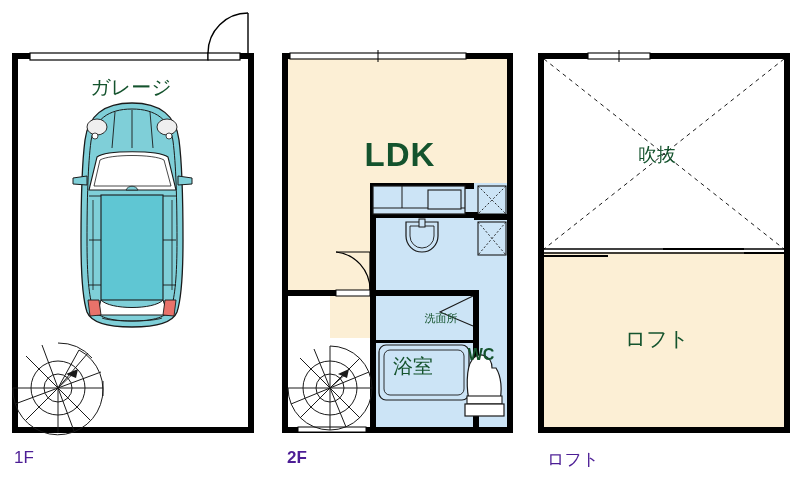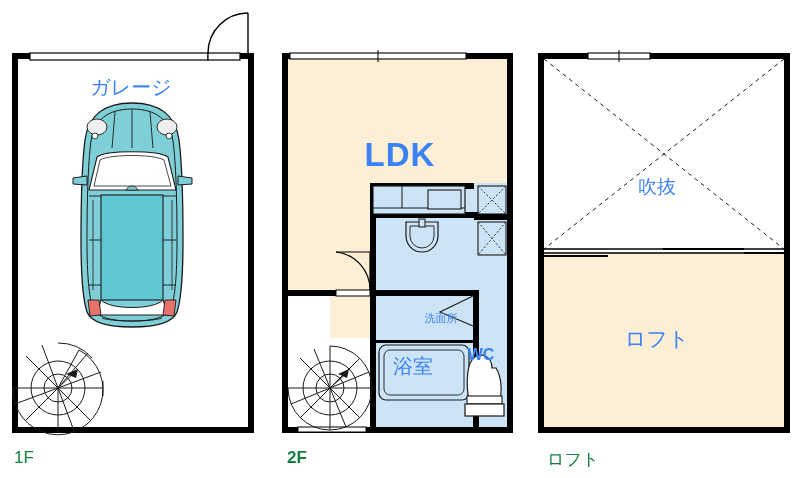--- a/index.html
+++ b/index.html
@@ -17,27 +17,27 @@
   #stage {
     position: absolute;
     left: 0;
     top: 0;
     width: 800px;
     height: 478px;
   }
   .floor-label {
     position: absolute;
     font-size: 17px;
-    color: #15803d;
+    color: #4c1d95;
     letter-spacing: 0px;
     white-space: nowrap;
   }
   .room-label {
     position: absolute;
-    color: #3b82f6;
+    color: #14532d;
     white-space: nowrap;
     text-align: center;
   }
   .label-garage { font-size: 20px; }
   .label-ldk    { font-size: 33px; letter-spacing: 1px; }
   .label-senmen { font-size: 11px; }
   .label-yokuba { font-size: 20px; }
   .label-wc     { font-size: 16px; font-weight: bold; }
   .label-fukinuke { font-size: 19px; }
   .label-loft   { font-size: 21px; }
@@ -288,18 +288,18 @@
 
     <g>
       <line x1="14" y1="249" x2="254" y2="249" stroke="#000000" stroke-width="1.4"></line>
       <line x1="14" y1="253" x2="254" y2="253" stroke="#000000" stroke-width="1.4"></line>
       <line x1="14" y1="256" x2="78" y2="256" stroke="#000000" stroke-width="2.2"></line>
       <line x1="133" y1="249" x2="214" y2="249" stroke="#000000" stroke-width="2.2"></line>
       <line x1="214" y1="253" x2="254" y2="253" stroke="#000000" stroke-width="2.2"></line>
     </g>
   </svg>
 
-  <span class="room-label label-fukinuke" style="left:627px; top:142px; width:60px;margin-top:32px;">吹抜</span>
+  <span class="room-label label-fukinuke" style="left:627px; top:142px; width:60px;">吹抜</span>
   <span class="room-label label-loft" style="left:617px; top:325px; width:80px;">ロフト</span>
 
   <span class="floor-label" style="left:547px; top:448px;">ロフト</span>
 
 </div>
 
 </body></html>

